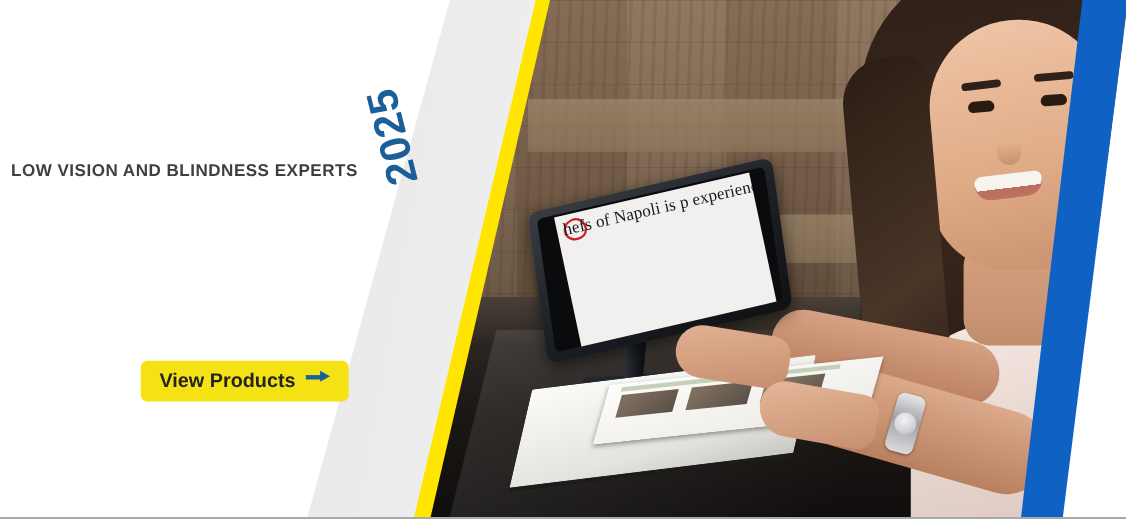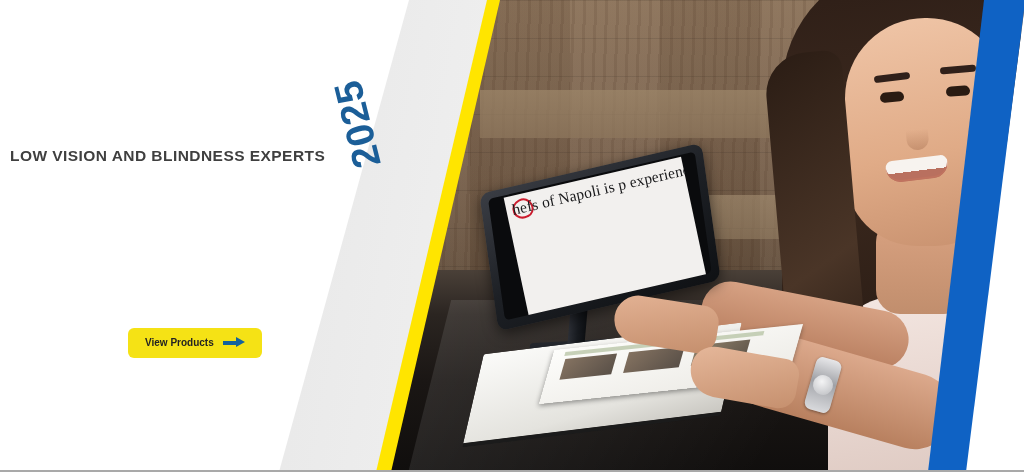--- a/index.html
+++ b/index.html
@@ -370,25 +370,25 @@
     letter-spacing: -.1px;
     margin: 0;
   }
   .cta-wrap {
     position: absolute;
     left: 128px;
     top: 328px;
   }
   .cta {
     display: inline-flex;
-    align-items: flex-end;
+    align-items: flex-start;
     gap: 9px;
     background: #F5E215;
     color: #232323;
-    font-size: 10px;
+    font-size: 18px;
     font-weight: bold;
     padding: 9px 17px 10px 17px;
     border: none;
     border-radius: 6px;
     cursor: pointer;
     line-height: 1;
     font-family: "Liberation Sans", sans-serif;
   }
   .cta .arrow {
     display: inline-block;

